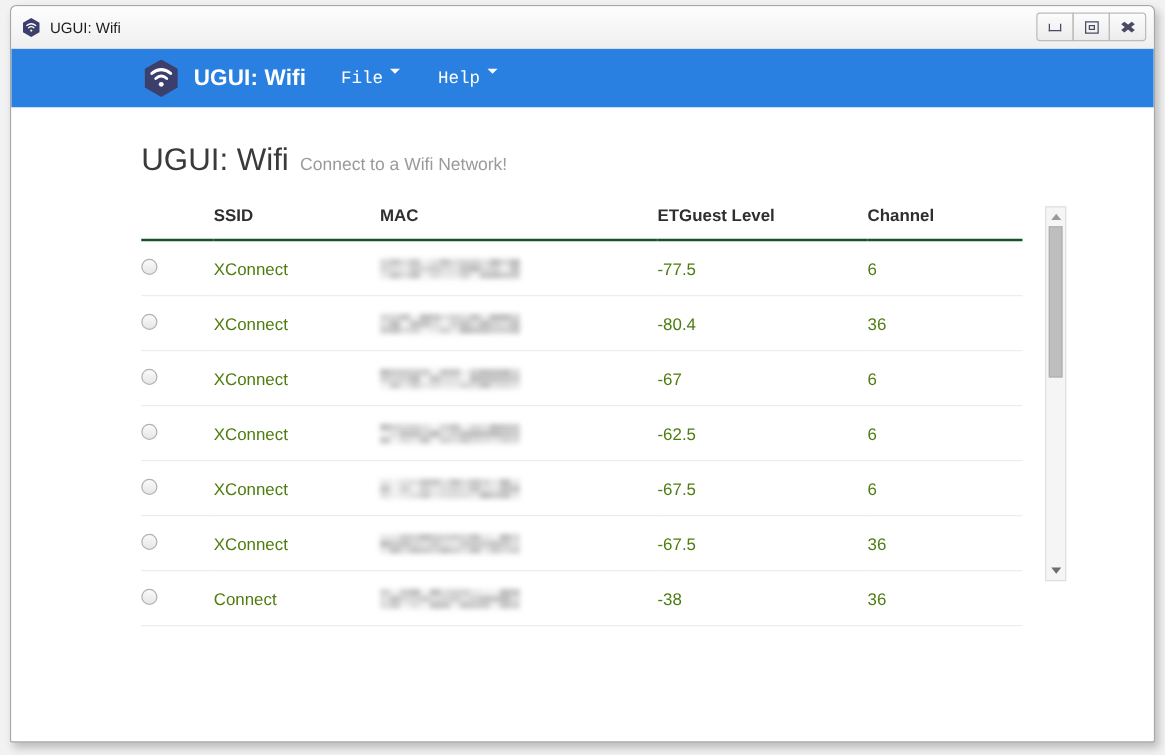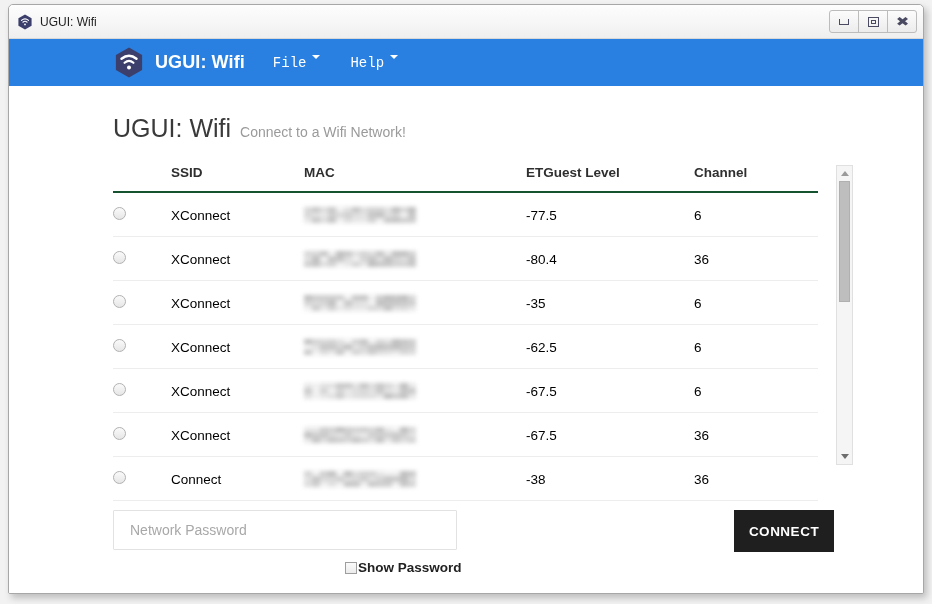--- a/index.html
+++ b/index.html
@@ -208,21 +208,21 @@
     text-align: left;
     font-size: 13.5px;
     font-weight: bold;
     color: #2f2f2f;
     padding: 0 0 11px 0;
     border-bottom: 2px solid #14532d;
   }
 
   table.nets td {
     font-size: 13.5px;
-    color: #000000;
+    color: #4d7c0f;
     padding: 14px 0 13px 0;
     border-bottom: 1px solid #ededed;
     vertical-align: middle;
     height: 12px;
   }
 
   .col-radio  { width: 58px; }
   .col-ssid   { width: 133px; }
   .col-mac    { width: 222px; }
   .col-signal { width: 168px; }
@@ -586,21 +586,21 @@
                     <rect x="88" y="5.4" width="8" height="5.4" fill="#bfbfbf"></rect>
                     <rect x="88" y="10.8" width="8" height="5.4" fill="#dedede"></rect>
                     <rect x="96" y="0" width="8" height="5.4" fill="#b8b8b8"></rect>
                     <rect x="96" y="5.4" width="8" height="5.4" fill="#c2c2c2"></rect>
                     <rect x="96" y="10.8" width="8" height="5.4" fill="#dadada"></rect>
                     <rect x="104" y="0" width="8" height="5.4" fill="#d4d4d4"></rect>
                     <rect x="104" y="5.4" width="8" height="5.4" fill="#c9c9c9"></rect>
                     <rect x="104" y="10.8" width="8" height="5.4" fill="#e6e6e6"></rect>
                   </svg>
                 </td>
-                <td>-35</td>
+                <td>-67</td>
                 <td>6</td>
               </tr>
               <tr>
                 <td><span class="radio"></span></td>
                 <td>XConnect</td>
                 <td>
                   <svg class="mac-blur" viewBox="0 0 112 16">
                     <rect x="0" y="0" width="8" height="5.4" fill="#b8b8b8"></rect>
                     <rect x="0" y="5.4" width="8" height="5.4" fill="#efefef"></rect>
                     <rect x="0" y="10.8" width="8" height="5.4" fill="#c2c2c2"></rect>
@@ -813,26 +813,16 @@
           </div>
           <div class="sb-track">
             <div class="sb-thumb" style="height: 121px; top: 0px;"></div>
           </div>
           <div class="sb-arrow">
             <span class="sb-down"></span>
           </div>
         </div>
       </div>
 
-      <div class="bottom">
-        <input class="pwd-input" type="text" placeholder="Network Password" style="">
-
-        <button class="connect-btn" style="background: rgb(31, 31, 31);">CONNECT</button>
-
-        <div class="showpw-row">
-          <span class="showpw-box"></span>
-          <span class="showpw-label">Show Password</span>
-        </div>
-      </div>
 
     </div>
   </div>
 </div>
 
 </body></html>

